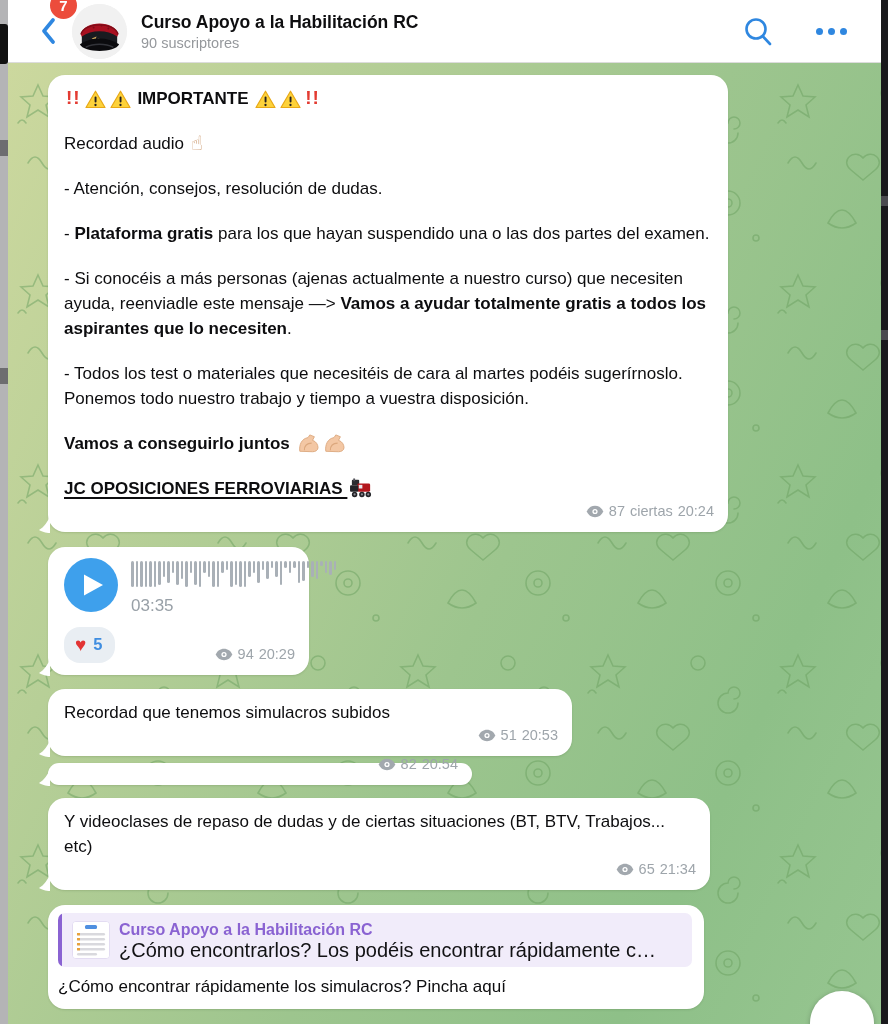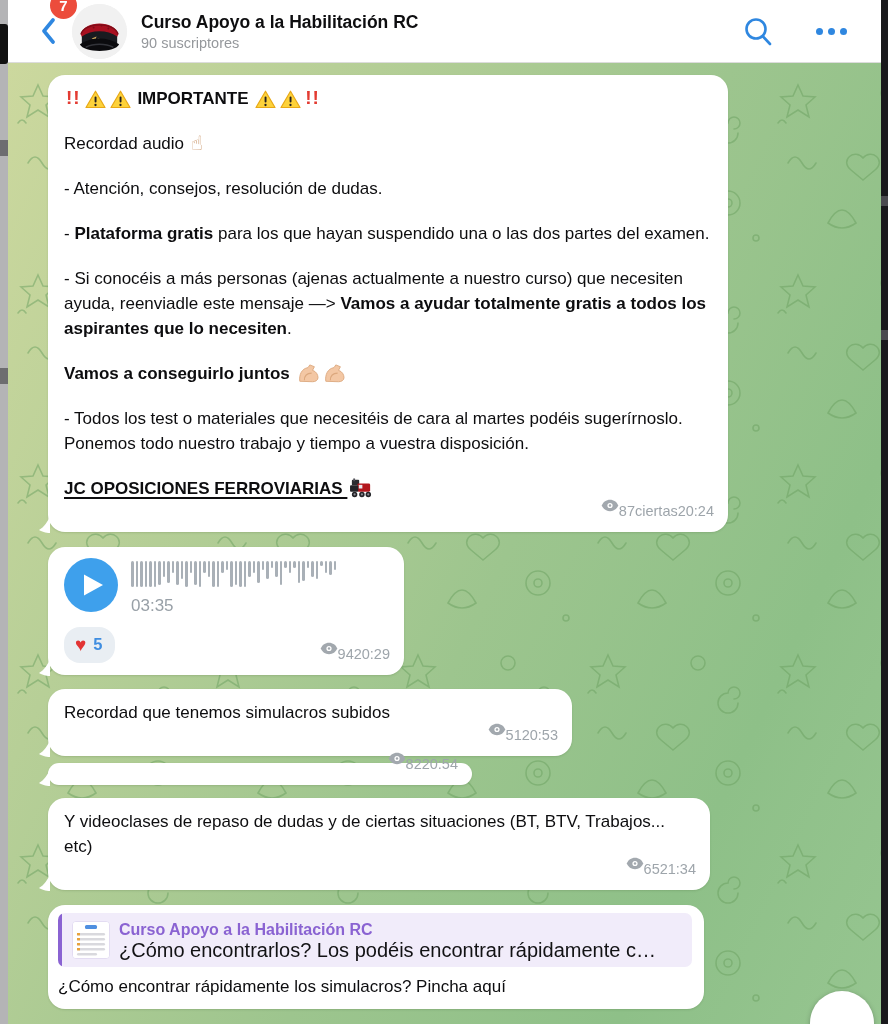--- a/index.html
+++ b/index.html
@@ -35,21 +35,21 @@
   .doodles { position:absolute; inset:0; width:100%; height:100%; }
   .stream { position:relative; z-index:2; padding-top:12px; }
 
   .bubble { position:relative; background:#fff; border-radius:17px; margin-left:40px; padding:11px 16px; font-size:17px; line-height:25px; color:#0d0d0f; box-shadow:0 1px 2px rgba(62,88,45,.18); }
   .tail { position:absolute; left:-9px; bottom:-1px; width:11px; height:18px; }
   .bubble p { margin-bottom:20px; }
   .bubble p:last-child { margin-bottom:0; }
   .b { font-weight:bold; }
   .u { text-decoration:underline; text-decoration-thickness:2px; text-underline-offset:3px; }
 
-  .meta { position:absolute; right:14px; bottom:8px; display:flex; align-items:flex-start; font-size:14.5px; color:#9ea5ab; white-space:nowrap; }
+  .meta { position:absolute; right:14px; bottom:8px; display:flex; align-items:center; gap:5px; font-size:14.5px; color:#9ea5ab; white-space:nowrap; }
   .meta svg { flex:0 0 auto; }
 
   
   .emo { display:inline-block; vertical-align:-2px; margin:0 2px; line-height:1; }
   .emo-dblex { color:#e33b32; font-weight:bold; font-size:19px; letter-spacing:1px; vertical-align:0; }
   .emo-point { color:#cfa079; font-size:20px; vertical-align:-1px; }
 
   
   .audio-row { display:flex; gap:13px; align-items:flex-start; }
   .play-btn { width:54px; height:54px; border-radius:50%; background:#3ea0ec; display:flex; align-items:center; justify-content:center; cursor:pointer; flex:0 0 auto; }
@@ -170,28 +170,28 @@
                 <circle cx="10.5" cy="15" r="1.15" fill="#231f20"></circle>
               </svg></span><span class="emo"><svg width="21" height="19" viewBox="0 0 21 19" style="vertical-align:-3px">
                 <path d="M10.5 1.2 L20 17.5 H1 Z" fill="#fdd23a" stroke="#e8a817" stroke-width="1.2" stroke-linejoin="round"></path>
                 <rect x="9.6" y="6.5" width="1.9" height="6" rx="0.9" fill="#231f20"></rect>
                 <circle cx="10.5" cy="15" r="1.15" fill="#231f20"></circle>
               </svg></span><span class="emo emo-dblex">!!</span></p>
           <p><span>Recordad audio </span><span class="emo emo-point">☝</span></p>
           <p><span>- Atención, consejos, resolución de dudas.</span></p>
           <p><span>- </span><span class="b ">Plataforma gratis</span><span> para los que hayan suspendido una o las dos partes del examen.</span></p>
           <p><span>- Si conocéis a más personas (ajenas actualmente a nuestro curso) que necesiten ayuda, reenviadle este mensaje —&gt; </span><span class="b ">Vamos a ayudar totalmente gratis a todos los aspirantes que lo necesiten</span><span>.</span></p>
+          <p><span>- Todos los test o materiales que necesitéis de cara al martes podéis sugerírnoslo. Ponemos todo nuestro trabajo y tiempo a vuestra disposición.</span></p>
           <p><span class="b ">Vamos a conseguirlo juntos </span><span class="emo"><svg width="22" height="20" viewBox="0 0 24 22" style="vertical-align:-3px">
                 <path d="M3 19 C2 12 5 5 12 4 L14 1 L19 3 L17 7 C21 8 23 12 23 15 C23 18 20 19.5 17 19.5 Z" fill="#f3c7a4" stroke="#dca87e" stroke-width="1"></path>
                 <path d="M8 18 c0 -5 3 -8 8 -8" fill="none" stroke="#dca87e" stroke-width="1.2"></path>
               </svg></span><span class="emo"><svg width="22" height="20" viewBox="0 0 24 22" style="vertical-align:-3px">
                 <path d="M3 19 C2 12 5 5 12 4 L14 1 L19 3 L17 7 C21 8 23 12 23 15 C23 18 20 19.5 17 19.5 Z" fill="#f3c7a4" stroke="#dca87e" stroke-width="1"></path>
                 <path d="M8 18 c0 -5 3 -8 8 -8" fill="none" stroke="#dca87e" stroke-width="1.2"></path>
               </svg></span></p>
-          <p><span>- Todos los test o materiales que necesitéis de cara al martes podéis sugerírnoslo. Ponemos todo nuestro trabajo y tiempo a vuestra disposición.</span></p>
           <p><span class="b u">JC OPOSICIONES FERROVIARIAS </span><span class="emo"><svg width="24" height="21" viewBox="0 0 26 23" style="vertical-align:-3px">
                 <rect x="3" y="2" width="8" height="6" rx="1" fill="#2c2c30"></rect>
                 <rect x="4.5" y="0.5" width="2" height="3" fill="#55555c"></rect>
                 <rect x="9" y="6" width="14" height="9" rx="1.5" fill="#b3161c"></rect>
                 <rect x="10.5" y="7.5" width="4" height="4" fill="#e9e9ef"></rect>
                 <rect x="1" y="8" width="9" height="7" rx="1" fill="#232327"></rect>
                 <circle cx="6" cy="18" r="3" fill="#232327"></circle>
                 <circle cx="14" cy="18" r="3" fill="#232327"></circle>
                 <circle cx="21" cy="18" r="3" fill="#232327"></circle>
                 <circle cx="6" cy="18" r="1.2" fill="#8d8d95"></circle>
@@ -202,21 +202,21 @@
             <svg width="18" height="13" viewBox="0 0 18 13">
               <path d="M9 0.8 C5.2 0.8 2.2 3 0.8 6.5 C2.2 10 5.2 12.2 9 12.2 C12.8 12.2 15.8 10 17.2 6.5 C15.8 3 12.8 0.8 9 0.8 Z" fill="#a2a8ae"></path>
               <circle cx="9" cy="6.5" r="2.6" fill="#ffffff"></circle>
               <circle cx="9" cy="6.5" r="1.2" fill="#a2a8ae"></circle>
             </svg>
             <span>87</span>
             <span>ciertas</span>
             <span>20:24</span>
           </span>
         </div>
-        <div class="bubble" style="width: 356px; margin-bottom: 14px; padding-bottom: 12px;">
+        <div class="bubble" style="width: 261px; margin-bottom: 14px; padding-bottom: 12px;">
           <svg class="tail" width="11" height="18" viewBox="0 0 11 18">
             <path d="M11 0 V18 C7 18 2 16.5 0 15 C5 12 9 7 11 0 Z" fill="#ffffff"></path>
           </svg>
           <div class="audio-row">
             <div class="play-btn">
               <svg width="22" height="24" viewBox="0 0 22 24" style="margin-left:4px">
                 <path d="M2 1.5 L21 12 L2 22.5 Z" fill="#ffffff"></path>
               </svg>
             </div>
             <div class="wave-col">

